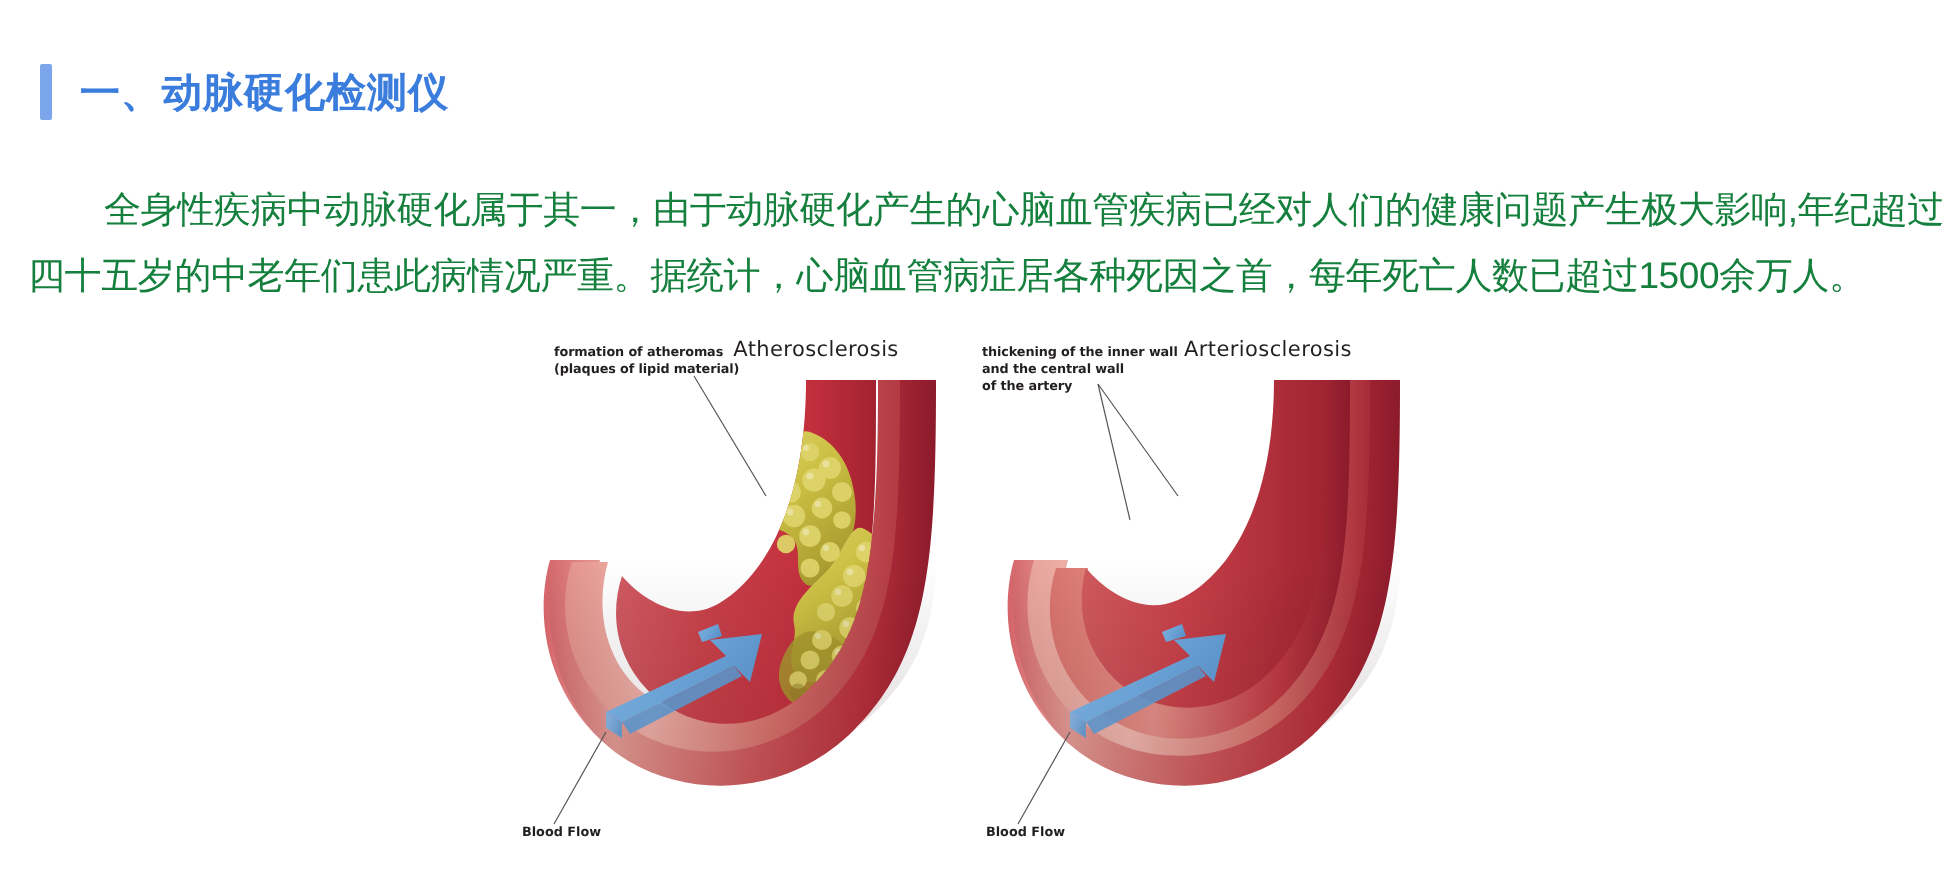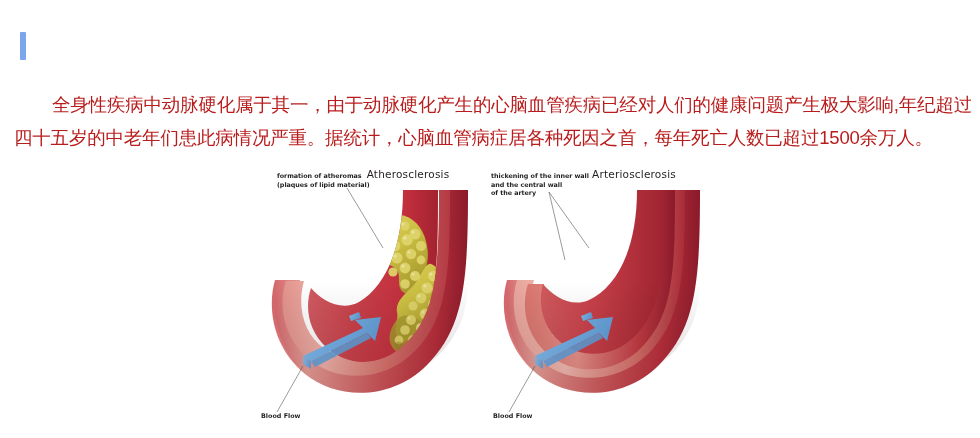--- a/index.html
+++ b/index.html
@@ -43,21 +43,21 @@
   }
 
   
   .body-paragraph {
     position: absolute;
     left: 14px;
     top: 88px;
     width: 958px;
     font-size: 18.5px;
     line-height: 33px;
-    color: #b91c1c;
+    color: #15803d;
     text-indent: 38px;
     text-align: justify;
     letter-spacing: -0.2px;
   }
 
   
   .illustration {
     position: absolute;
     left: 255px;
     top: 160px;
@@ -93,20 +93,21 @@
     stroke: #555;
     stroke-width: 0.6;
     fill: none;
   }
 </style>
 </head>
 <body>
 
 <div class="section-heading">
   <div class="heading-accent-bar"></div>
+  <div class="heading-text">一、动脉硬化检测仪</div>
 </div>
 
 <div class="body-paragraph">全身性疾病中动脉硬化属于其一，由于动脉硬化产生的心脑血管疾病已经对人们的健康问题产生极大影响,年纪超过四十五岁的中老年们患此病情况严重。据统计，心脑血管病症居各种死因之首，每年死亡人数已超过1500余万人。</div>
 
 <div class="illustration">
 <svg viewBox="0 0 450 278" xmlns="http://www.w3.org/2000/svg">
   <defs>
 
     <linearGradient id="gOuterL" x1="0" y1="0" x2="1" y2="0">
       <stop offset="0%" stop-color="#d4646a"></stop>

